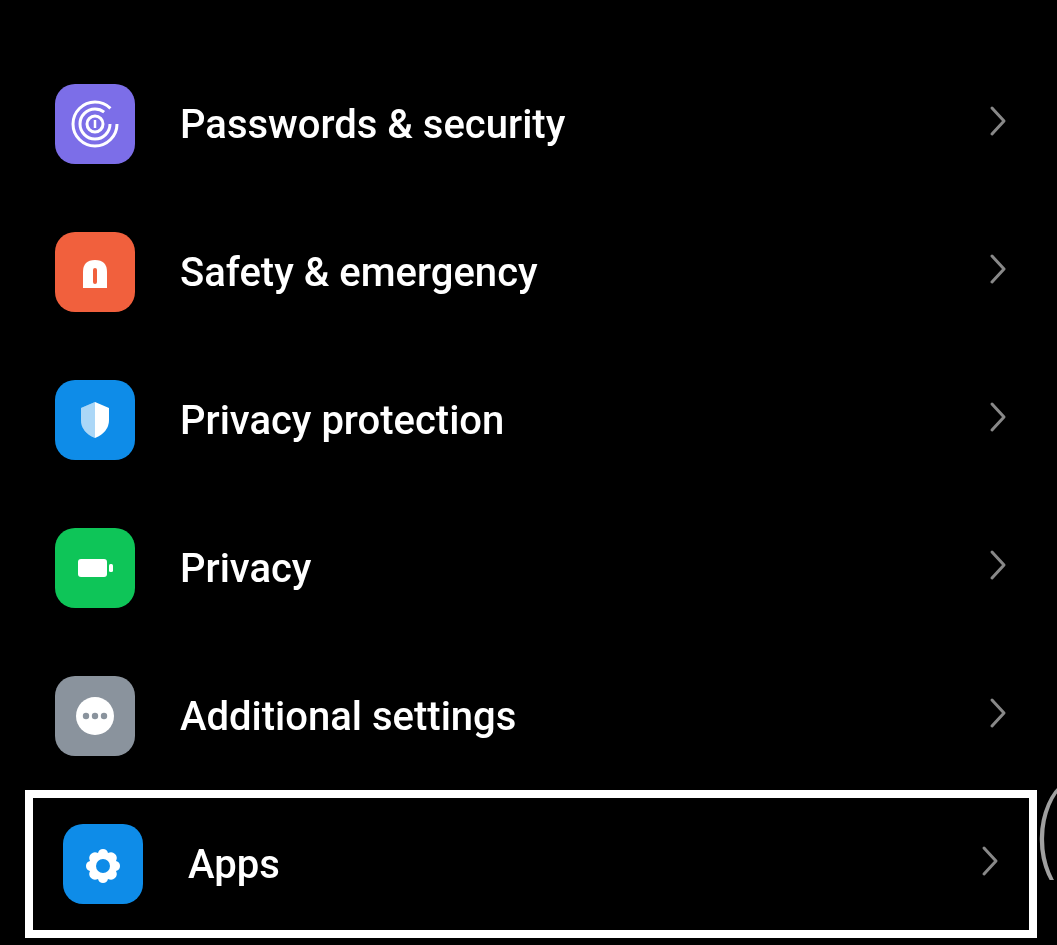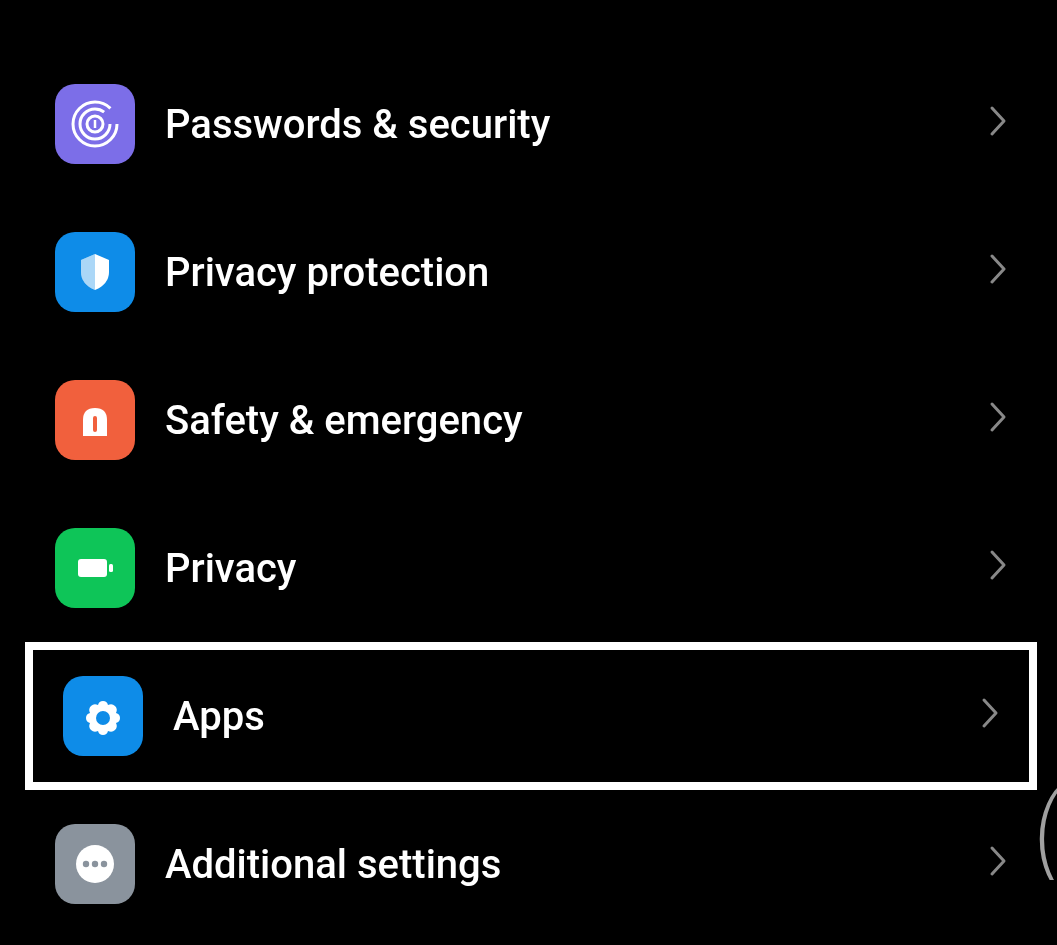--- a/index.html
+++ b/index.html
@@ -37,21 +37,21 @@
       border-radius: 20px;
       display: flex;
       align-items: center;
       justify-content: center;
       flex-shrink: 0;
     }
     .item-label {
       color: #ffffff;
       font-size: 40px;
       font-weight: 500;
-      margin-left: 30px;
+      margin-left: 45px;
       flex-grow: 1;
     }
     .chevron {
       color: #707070;
       font-size: 30px;
       margin-right: 10px;
     }
     .chevron svg {
       width: 18px;
       height: 32px;
@@ -100,72 +100,57 @@
     </div>
     <div class="item-label">Passwords &amp; security</div>
     <div class="chevron">
       <svg viewBox="0 0 18 32">
           <path d="M3 3 L15 16 L3 29"></path>
         </svg>
     </div>
   </div>
 
   <div class="settings-item">
+    <div class="icon-container bg-orange">
+      <svg width="52" height="52" viewBox="0 0 52 52">
+        <path d="M14 42 L14 26 Q14 14 26 14 Q38 14 38 26 L38 42 Z" fill="#ffffff"></path>
+        <line x1="26" y1="24" x2="26" y2="36" stroke="#f1603d" stroke-width="4" stroke-linecap="round"></line>
+      </svg>
+    </div>
+    <div class="item-label">Safety &amp; emergency</div>
+    <div class="chevron">
+      <svg viewBox="0 0 18 32">
+          <path d="M3 3 L15 16 L3 29"></path>
+        </svg>
+    </div>
+  </div>
+
+  <div class="settings-item">
     <div class="icon-container bg-blue">
       <svg width="52" height="52" viewBox="0 0 52 52">
         <path d="M26 8 L40 14 L40 26 Q40 38 26 44 Q12 38 12 26 L12 14 Z" fill="#ffffff"></path>
         <path d="M26 8 L26 44 Q12 38 12 26 L12 14 Z" fill="#0e8ce8" opacity="0.35"></path>
       </svg>
     </div>
     <div class="item-label">Privacy protection</div>
     <div class="chevron">
       <svg viewBox="0 0 18 32">
           <path d="M3 3 L15 16 L3 29"></path>
         </svg>
     </div>
   </div>
 
   <div class="settings-item">
-    <div class="icon-container bg-orange">
-      <svg width="52" height="52" viewBox="0 0 52 52">
-        <path d="M14 42 L14 26 Q14 14 26 14 Q38 14 38 26 L38 42 Z" fill="#ffffff"></path>
-        <line x1="26" y1="24" x2="26" y2="36" stroke="#f1603d" stroke-width="4" stroke-linecap="round"></line>
-      </svg>
-    </div>
-    <div class="item-label">Safety &amp; emergency</div>
-    <div class="chevron">
-      <svg viewBox="0 0 18 32">
-          <path d="M3 3 L15 16 L3 29"></path>
-        </svg>
-    </div>
-  </div>
-
-  <div class="settings-item">
     <div class="icon-container bg-green">
       <svg width="52" height="52" viewBox="0 0 52 52">
         <rect x="9" y="17" width="29" height="18" rx="3" fill="#ffffff"></rect>
         <rect x="40" y="22" width="4" height="8" rx="1.5" fill="#ffffff"></rect>
       </svg>
     </div>
     <div class="item-label">Privacy</div>
-    <div class="chevron">
-      <svg viewBox="0 0 18 32">
-          <path d="M3 3 L15 16 L3 29"></path>
-        </svg>
-    </div>
-  </div>
-
-  <div class="settings-item highlighted">
-    <div class="icon-container bg-blue2">
-      <svg width="52" height="52" viewBox="0 0 52 52">
-        <path d="M26 11 Q30 11 31 15 Q35 13 38 16 Q41 19 39 23 Q43 24 43 28 Q43 32 39 33 Q41 37 38 40 Q35 43 31 41 Q30 45 26 45 Q22 45 21 41 Q17 43 14 40 Q11 37 13 33 Q9 32 9 28 Q9 24 13 23 Q11 19 14 16 Q17 13 21 15 Q22 11 26 11 Z" fill="#ffffff"></path>
-        <circle cx="26" cy="28" r="7" fill="#0e8ce8"></circle>
-      </svg>
-    </div>
-    <div class="item-label">Apps</div>
     <div class="chevron">
       <svg viewBox="0 0 18 32">
           <path d="M3 3 L15 16 L3 29"></path>
         </svg>
     </div>
   </div>
 
   <div class="settings-item">
     <div class="icon-container bg-gray">
       <svg width="52" height="52" viewBox="0 0 52 52">
@@ -176,15 +161,30 @@
       </svg>
     </div>
     <div class="item-label">Additional settings</div>
     <div class="chevron">
       <svg viewBox="0 0 18 32">
           <path d="M3 3 L15 16 L3 29"></path>
         </svg>
     </div>
   </div>
 
+  <div class="settings-item highlighted">
+    <div class="icon-container bg-blue2">
+      <svg width="52" height="52" viewBox="0 0 52 52">
+        <path d="M26 11 Q30 11 31 15 Q35 13 38 16 Q41 19 39 23 Q43 24 43 28 Q43 32 39 33 Q41 37 38 40 Q35 43 31 41 Q30 45 26 45 Q22 45 21 41 Q17 43 14 40 Q11 37 13 33 Q9 32 9 28 Q9 24 13 23 Q11 19 14 16 Q17 13 21 15 Q22 11 26 11 Z" fill="#ffffff"></path>
+        <circle cx="26" cy="28" r="7" fill="#0e8ce8"></circle>
+      </svg>
+    </div>
+    <div class="item-label">Apps</div>
+    <div class="chevron">
+      <svg viewBox="0 0 18 32">
+          <path d="M3 3 L15 16 L3 29"></path>
+        </svg>
+    </div>
+  </div>
+
 </div>
 
 <div class="scrollbar-hint">(</div>
 
 </body></html>

